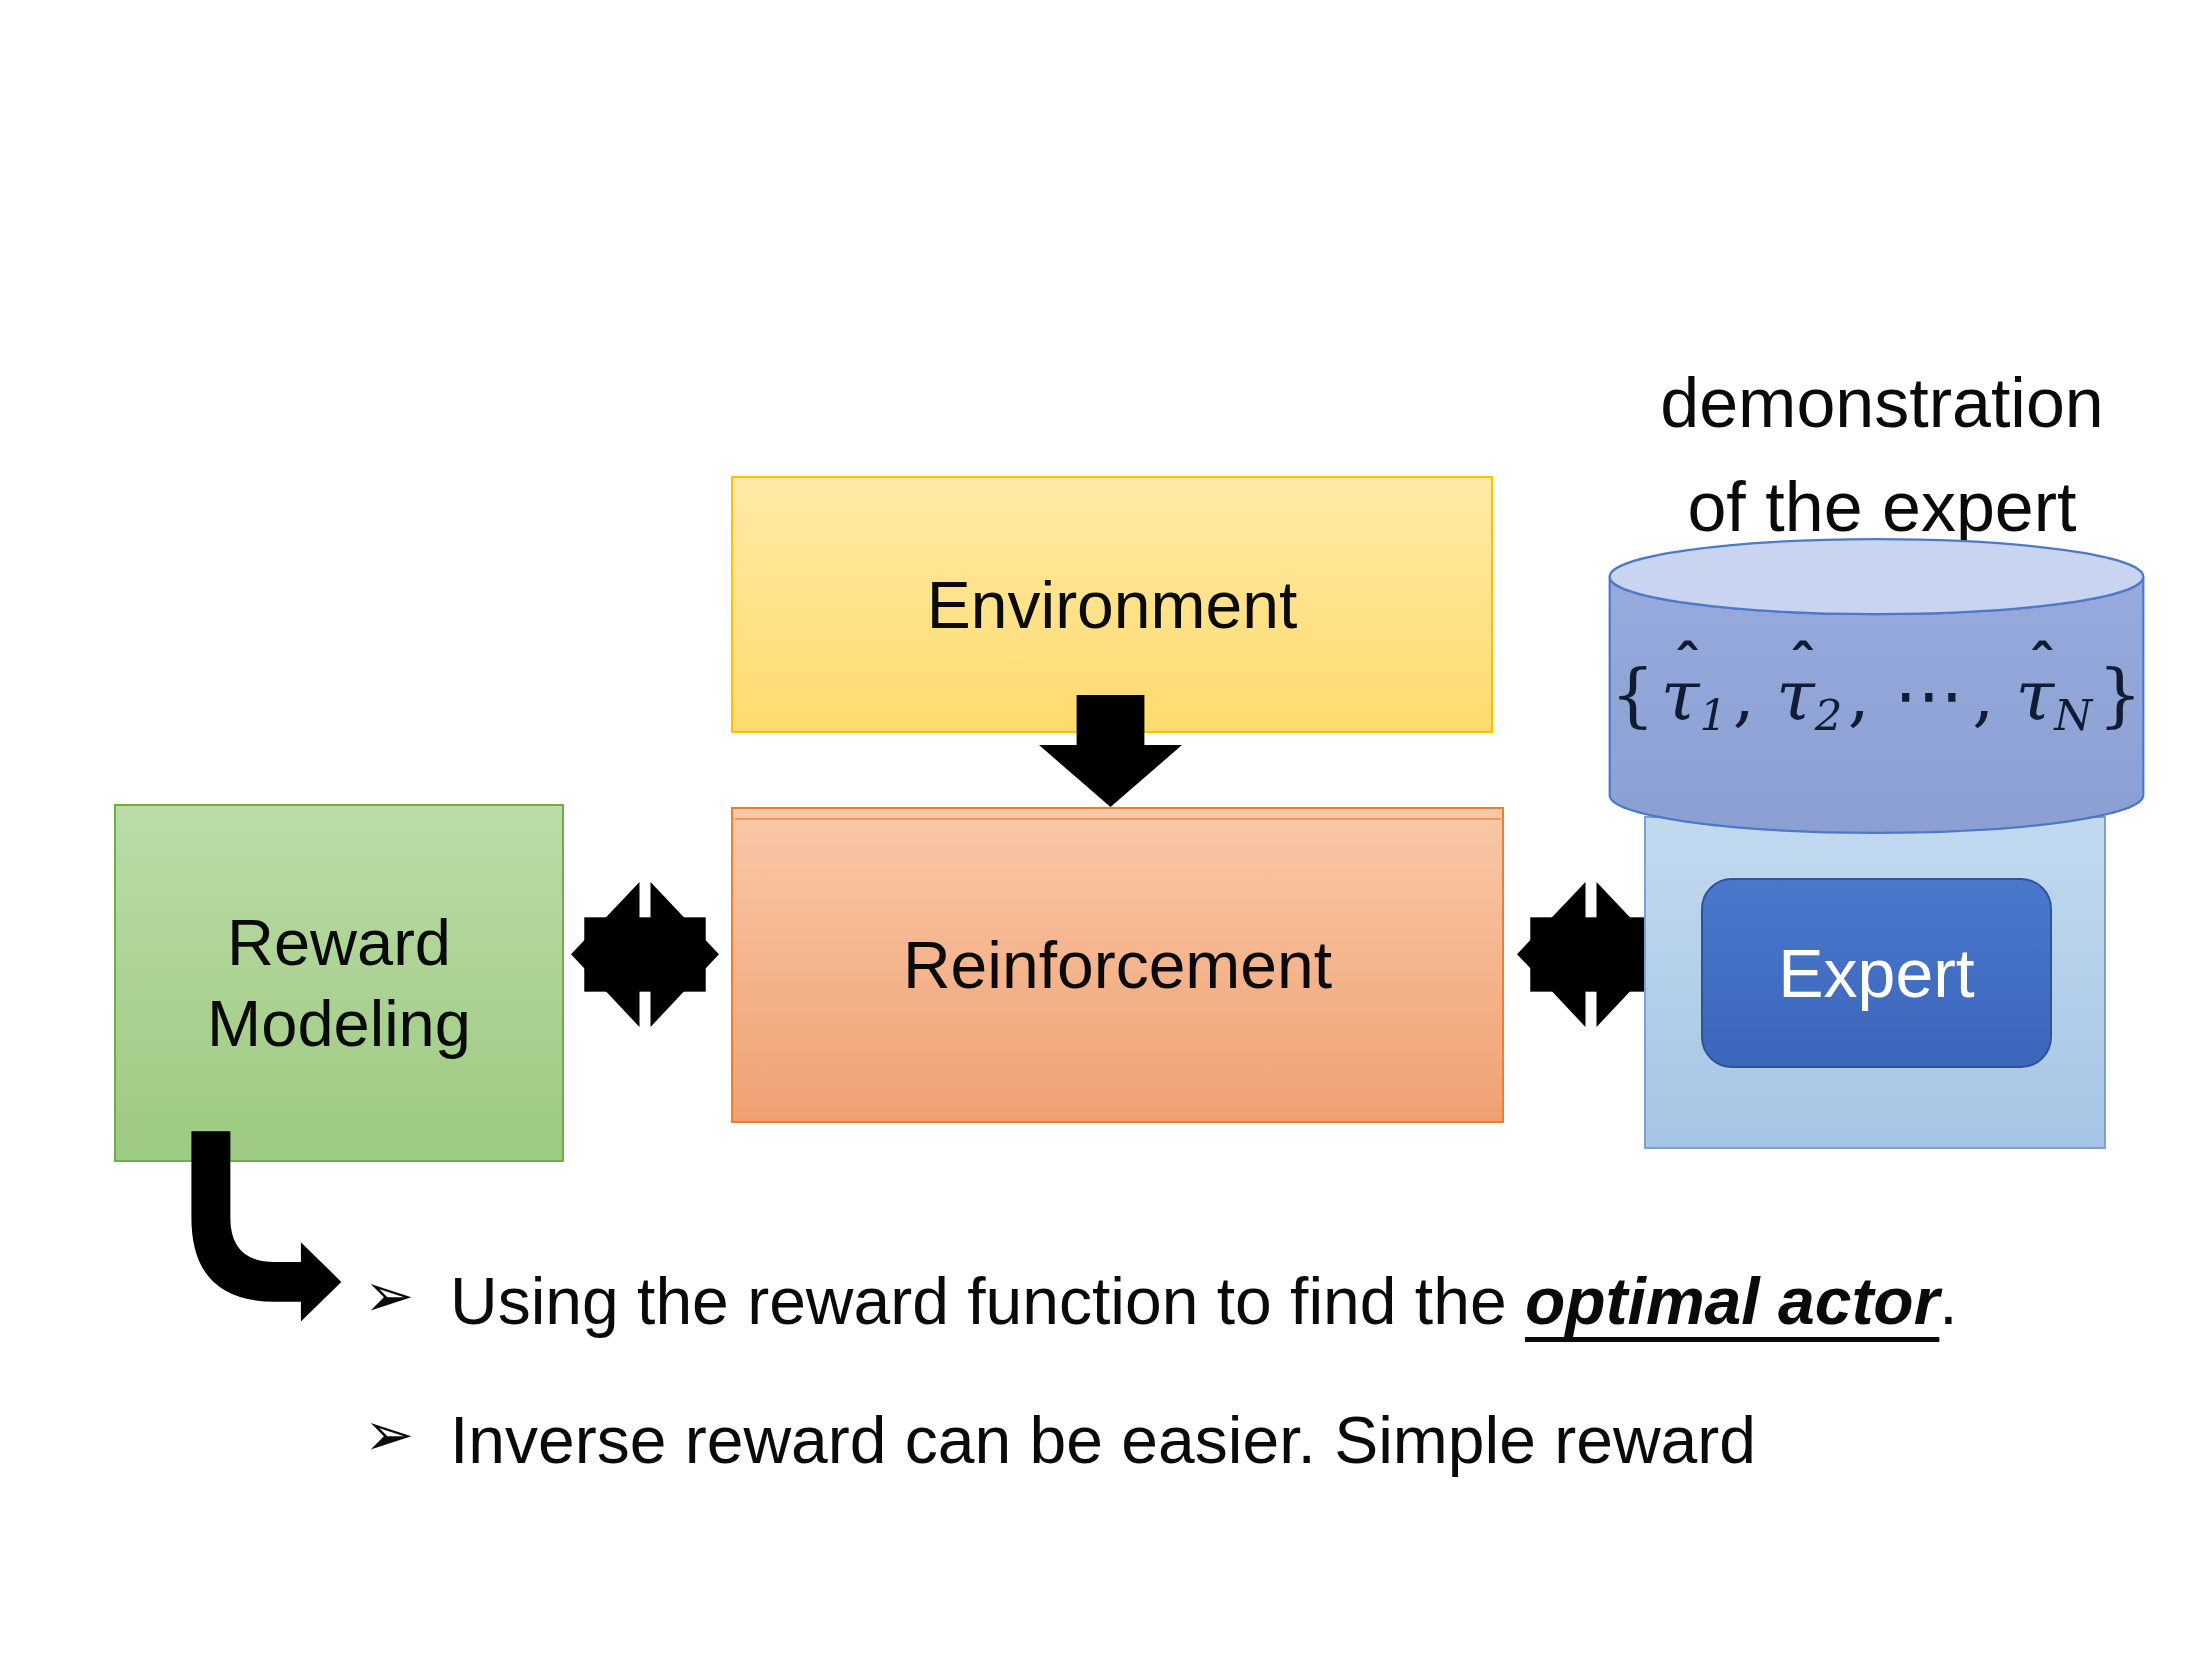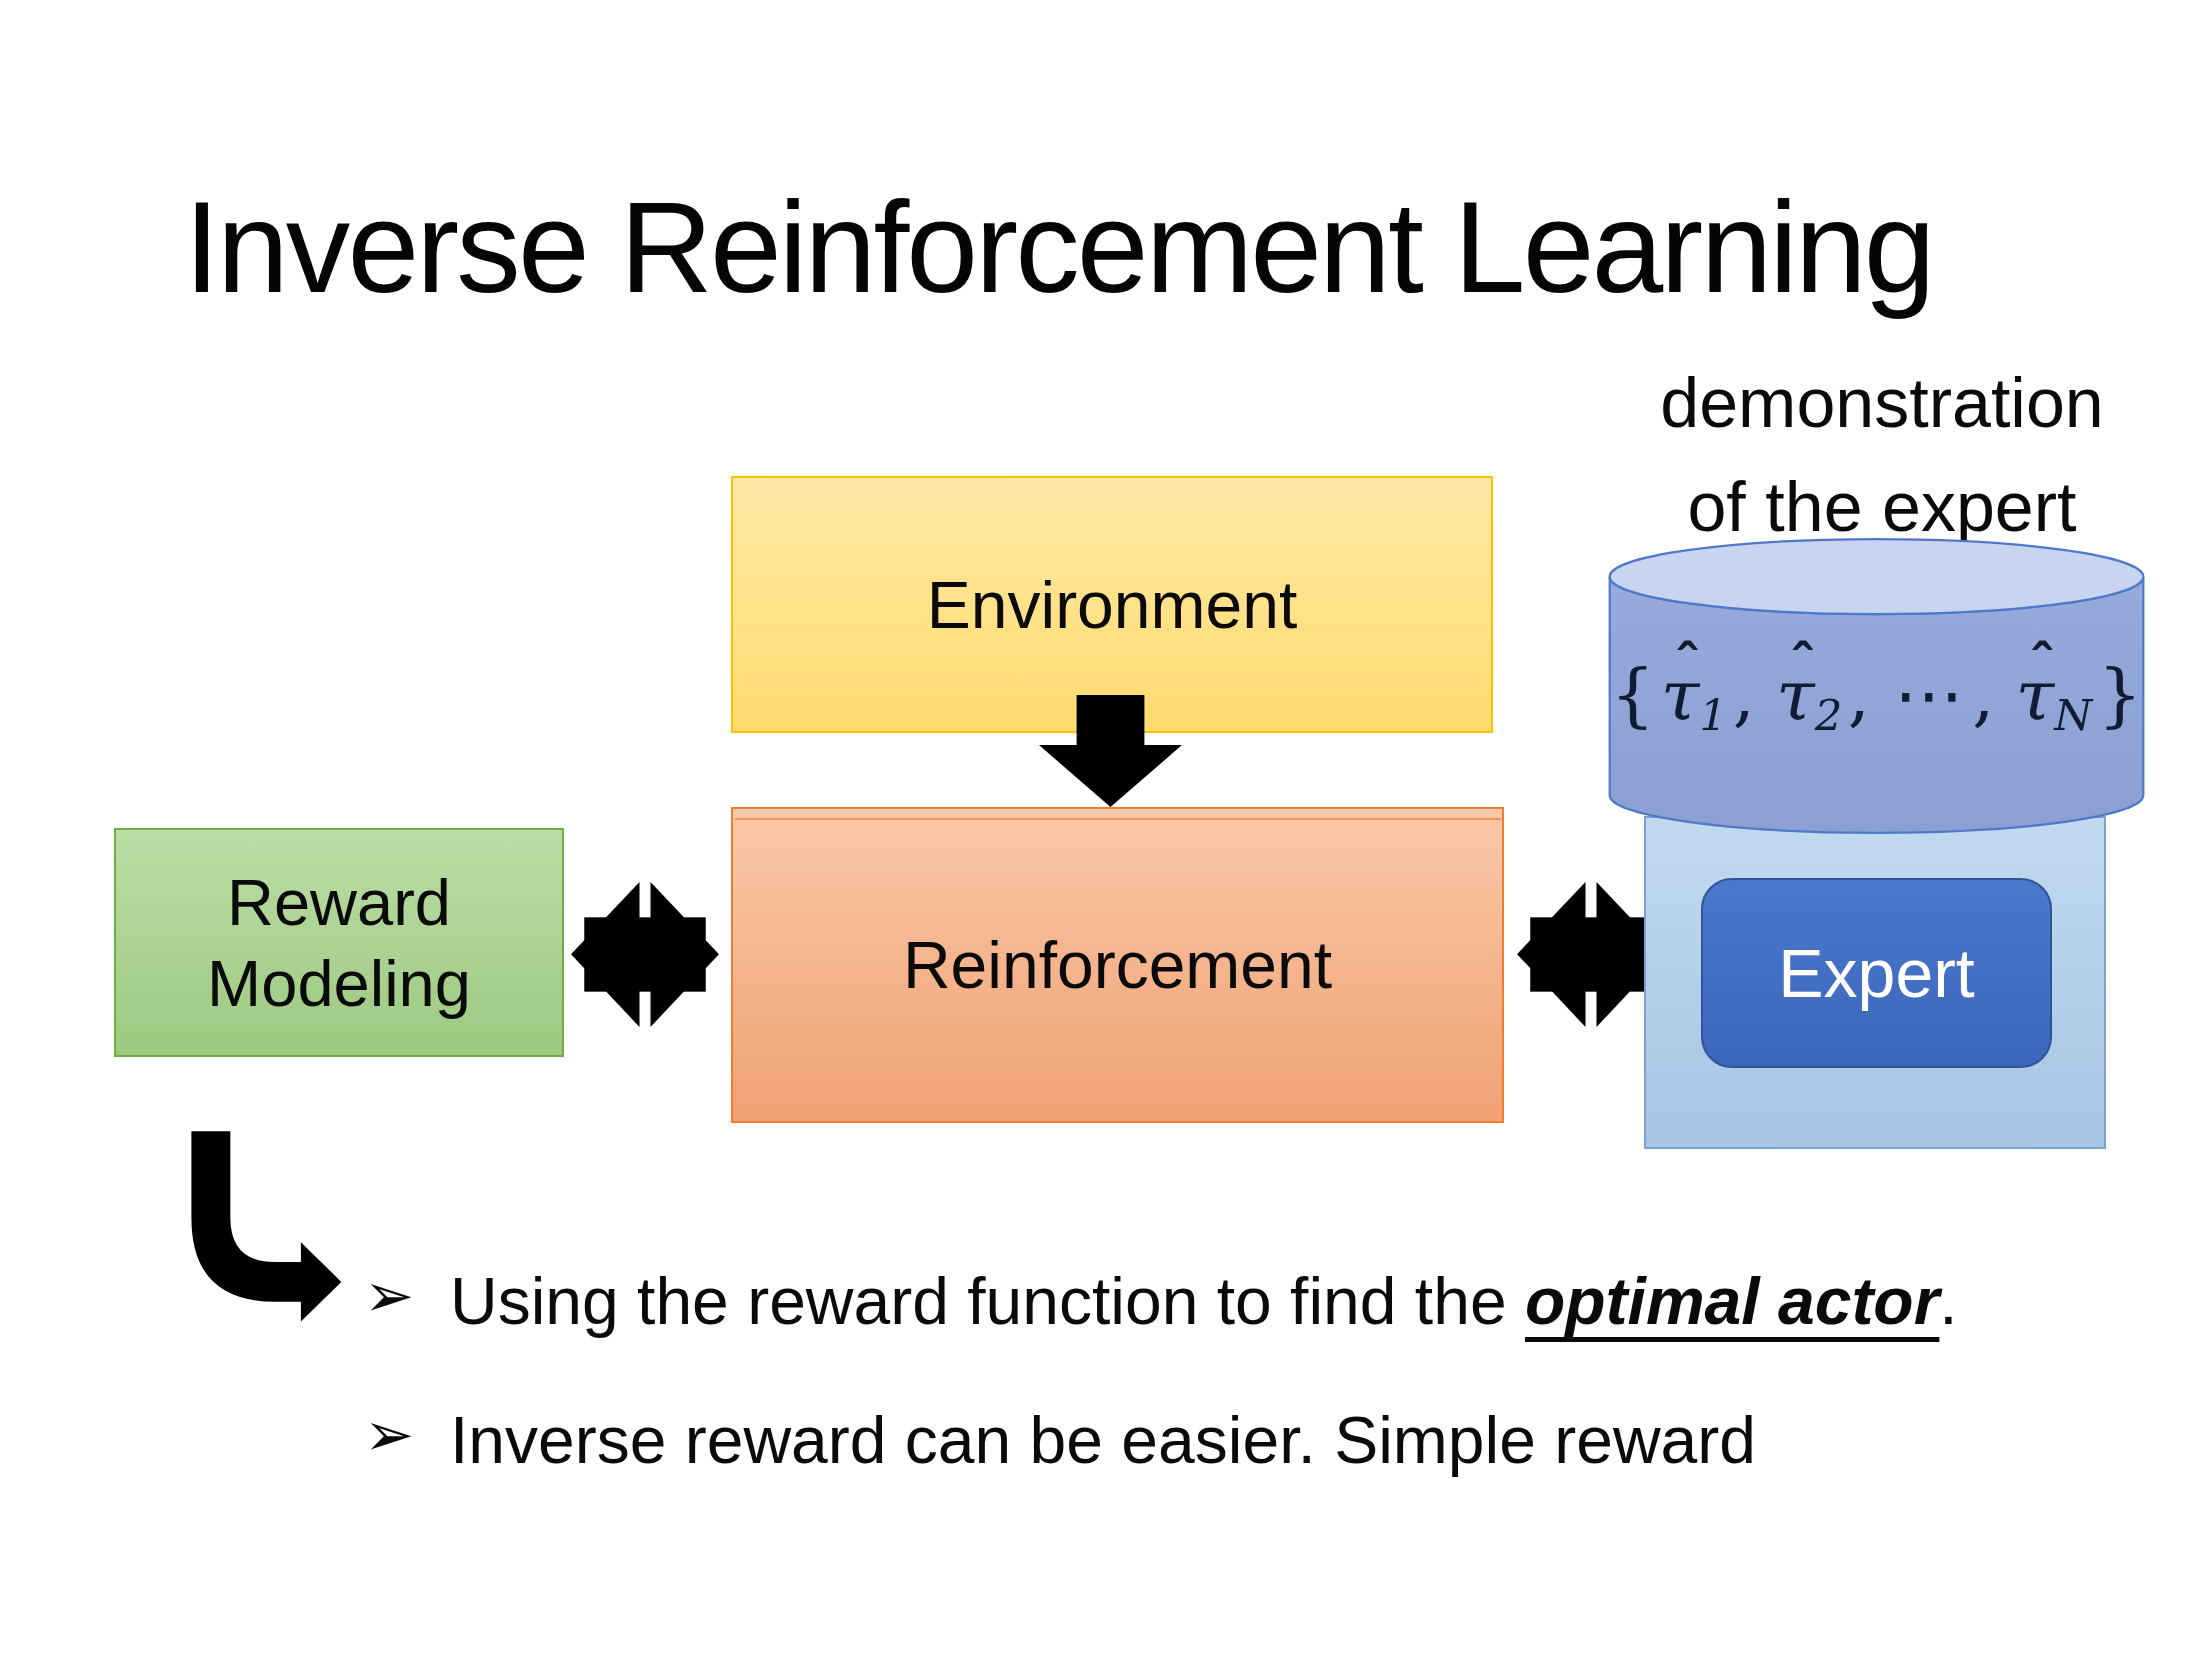--- a/index.html
+++ b/index.html
@@ -33,23 +33,23 @@
   .box-rl {
     left:731px; top:807px; width:773px; height:316px;
     background:linear-gradient(180deg,#F9C8A8 0%,#F0A173 100%);
     border:2.2px solid #ED7D31; font-size:66px; line-height:82px;
   }
   .box-rl::before { 
     content:""; position:absolute; left:1.5px; right:1.5px; top:8.8px; height:2.2px;
     background:rgba(237,125,49,0.65);
   }
   .box-rf {
-    left:114px; top:804px; width:450px; height:229px;
+    left:114px; top:804px; width:450px; height:358px;
     background:linear-gradient(180deg,#BCDCA6 0%,#9DC981 100%);
-    border:2.2px solid #70AD47; font-size:65px; line-height:81px;margin-top:24px;
+    border:2.2px solid #70AD47; font-size:65px; line-height:81px;
   }
   .expert-panel {
     left:1644px; top:816px; width:462px; height:333px;
     background:linear-gradient(180deg,#C2DAF0 0%,#A6C4E4 100%);
     border:2.2px solid #7EA0CD; box-sizing:border-box;
   }
   .box-expert {
     left:1701px; top:878px; width:351px; height:190px;
     background:linear-gradient(180deg,#4A78CC 0%,#3C66BB 100%);
     border:2.9px solid #2F5496; border-radius:31px;
@@ -85,21 +85,20 @@
     text-decoration:underline; text-decoration-thickness:5.1px;
     text-underline-offset:12.5px; text-decoration-skip-ink:none;
   }
   svg { display:block; }
 </style>
 </head>
 <body>
 
 <div class="slide">
 
-  <div class="abs title">Inverse Reinforcement Learning</div>
 
   <div class="abs demo-caption">
     <div>demonstration</div>
     <div>of the expert</div>
   </div>
 
   <div class="abs dbox box-env">
     <span>Environment</span>
   </div>
 

